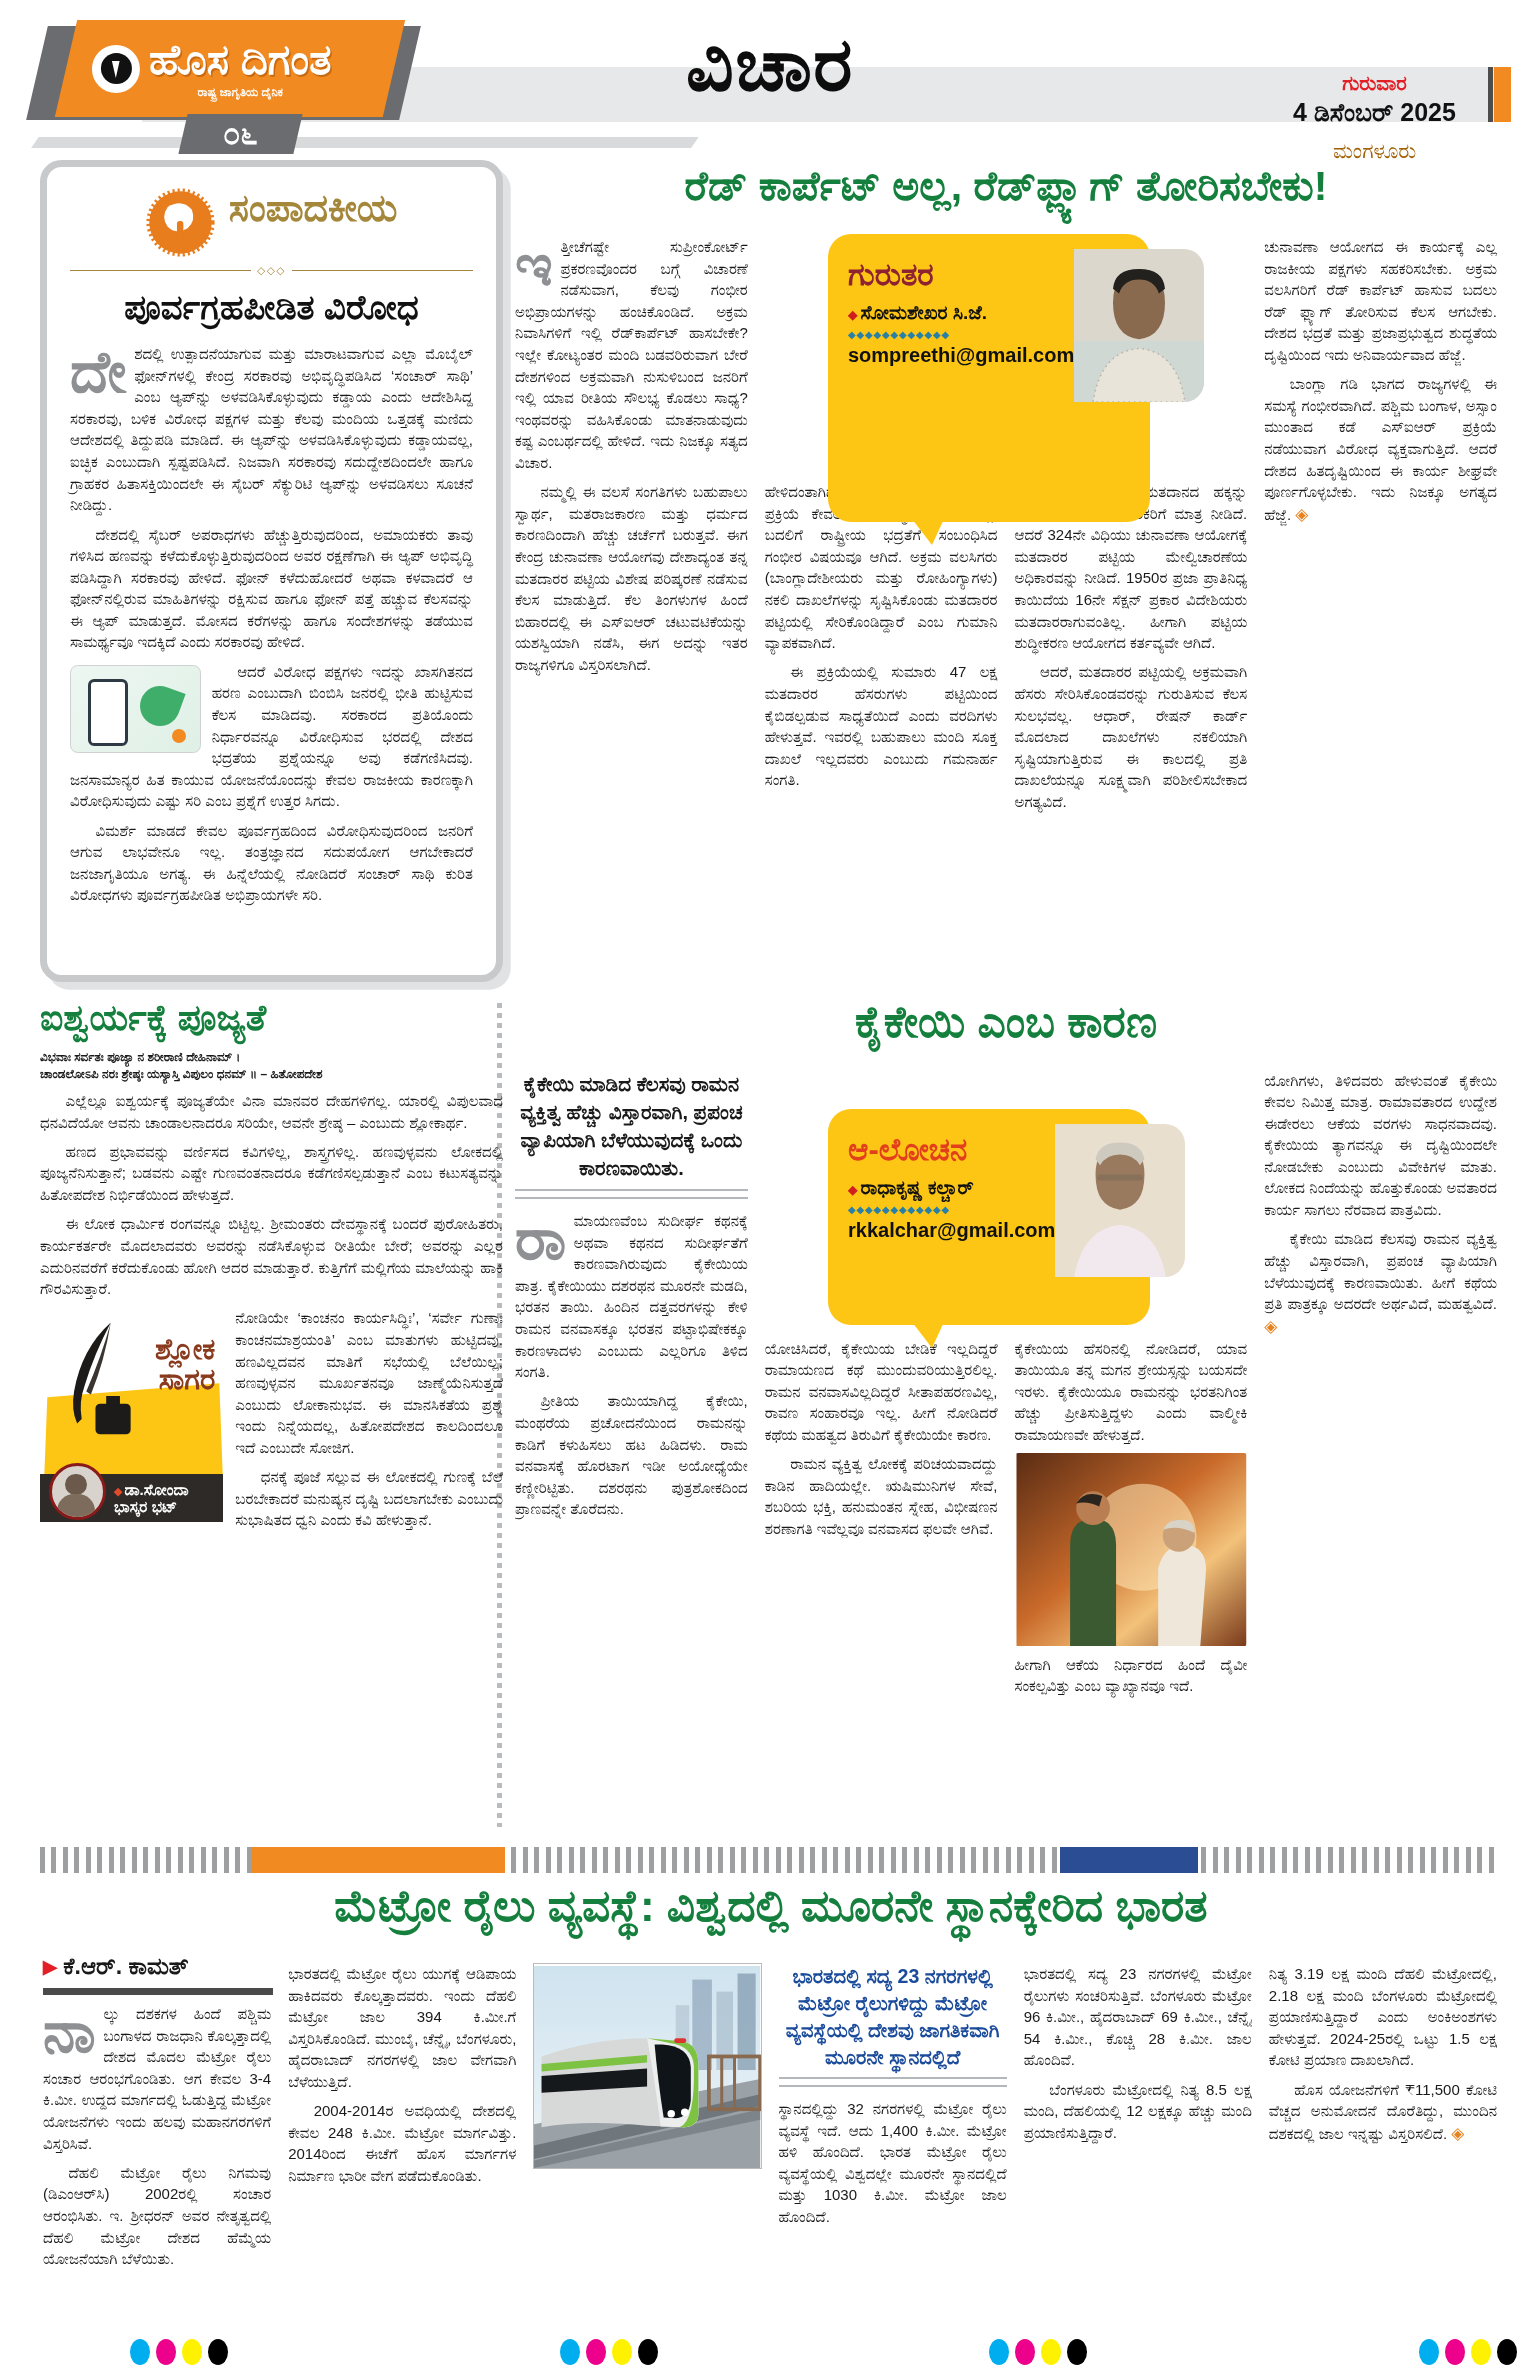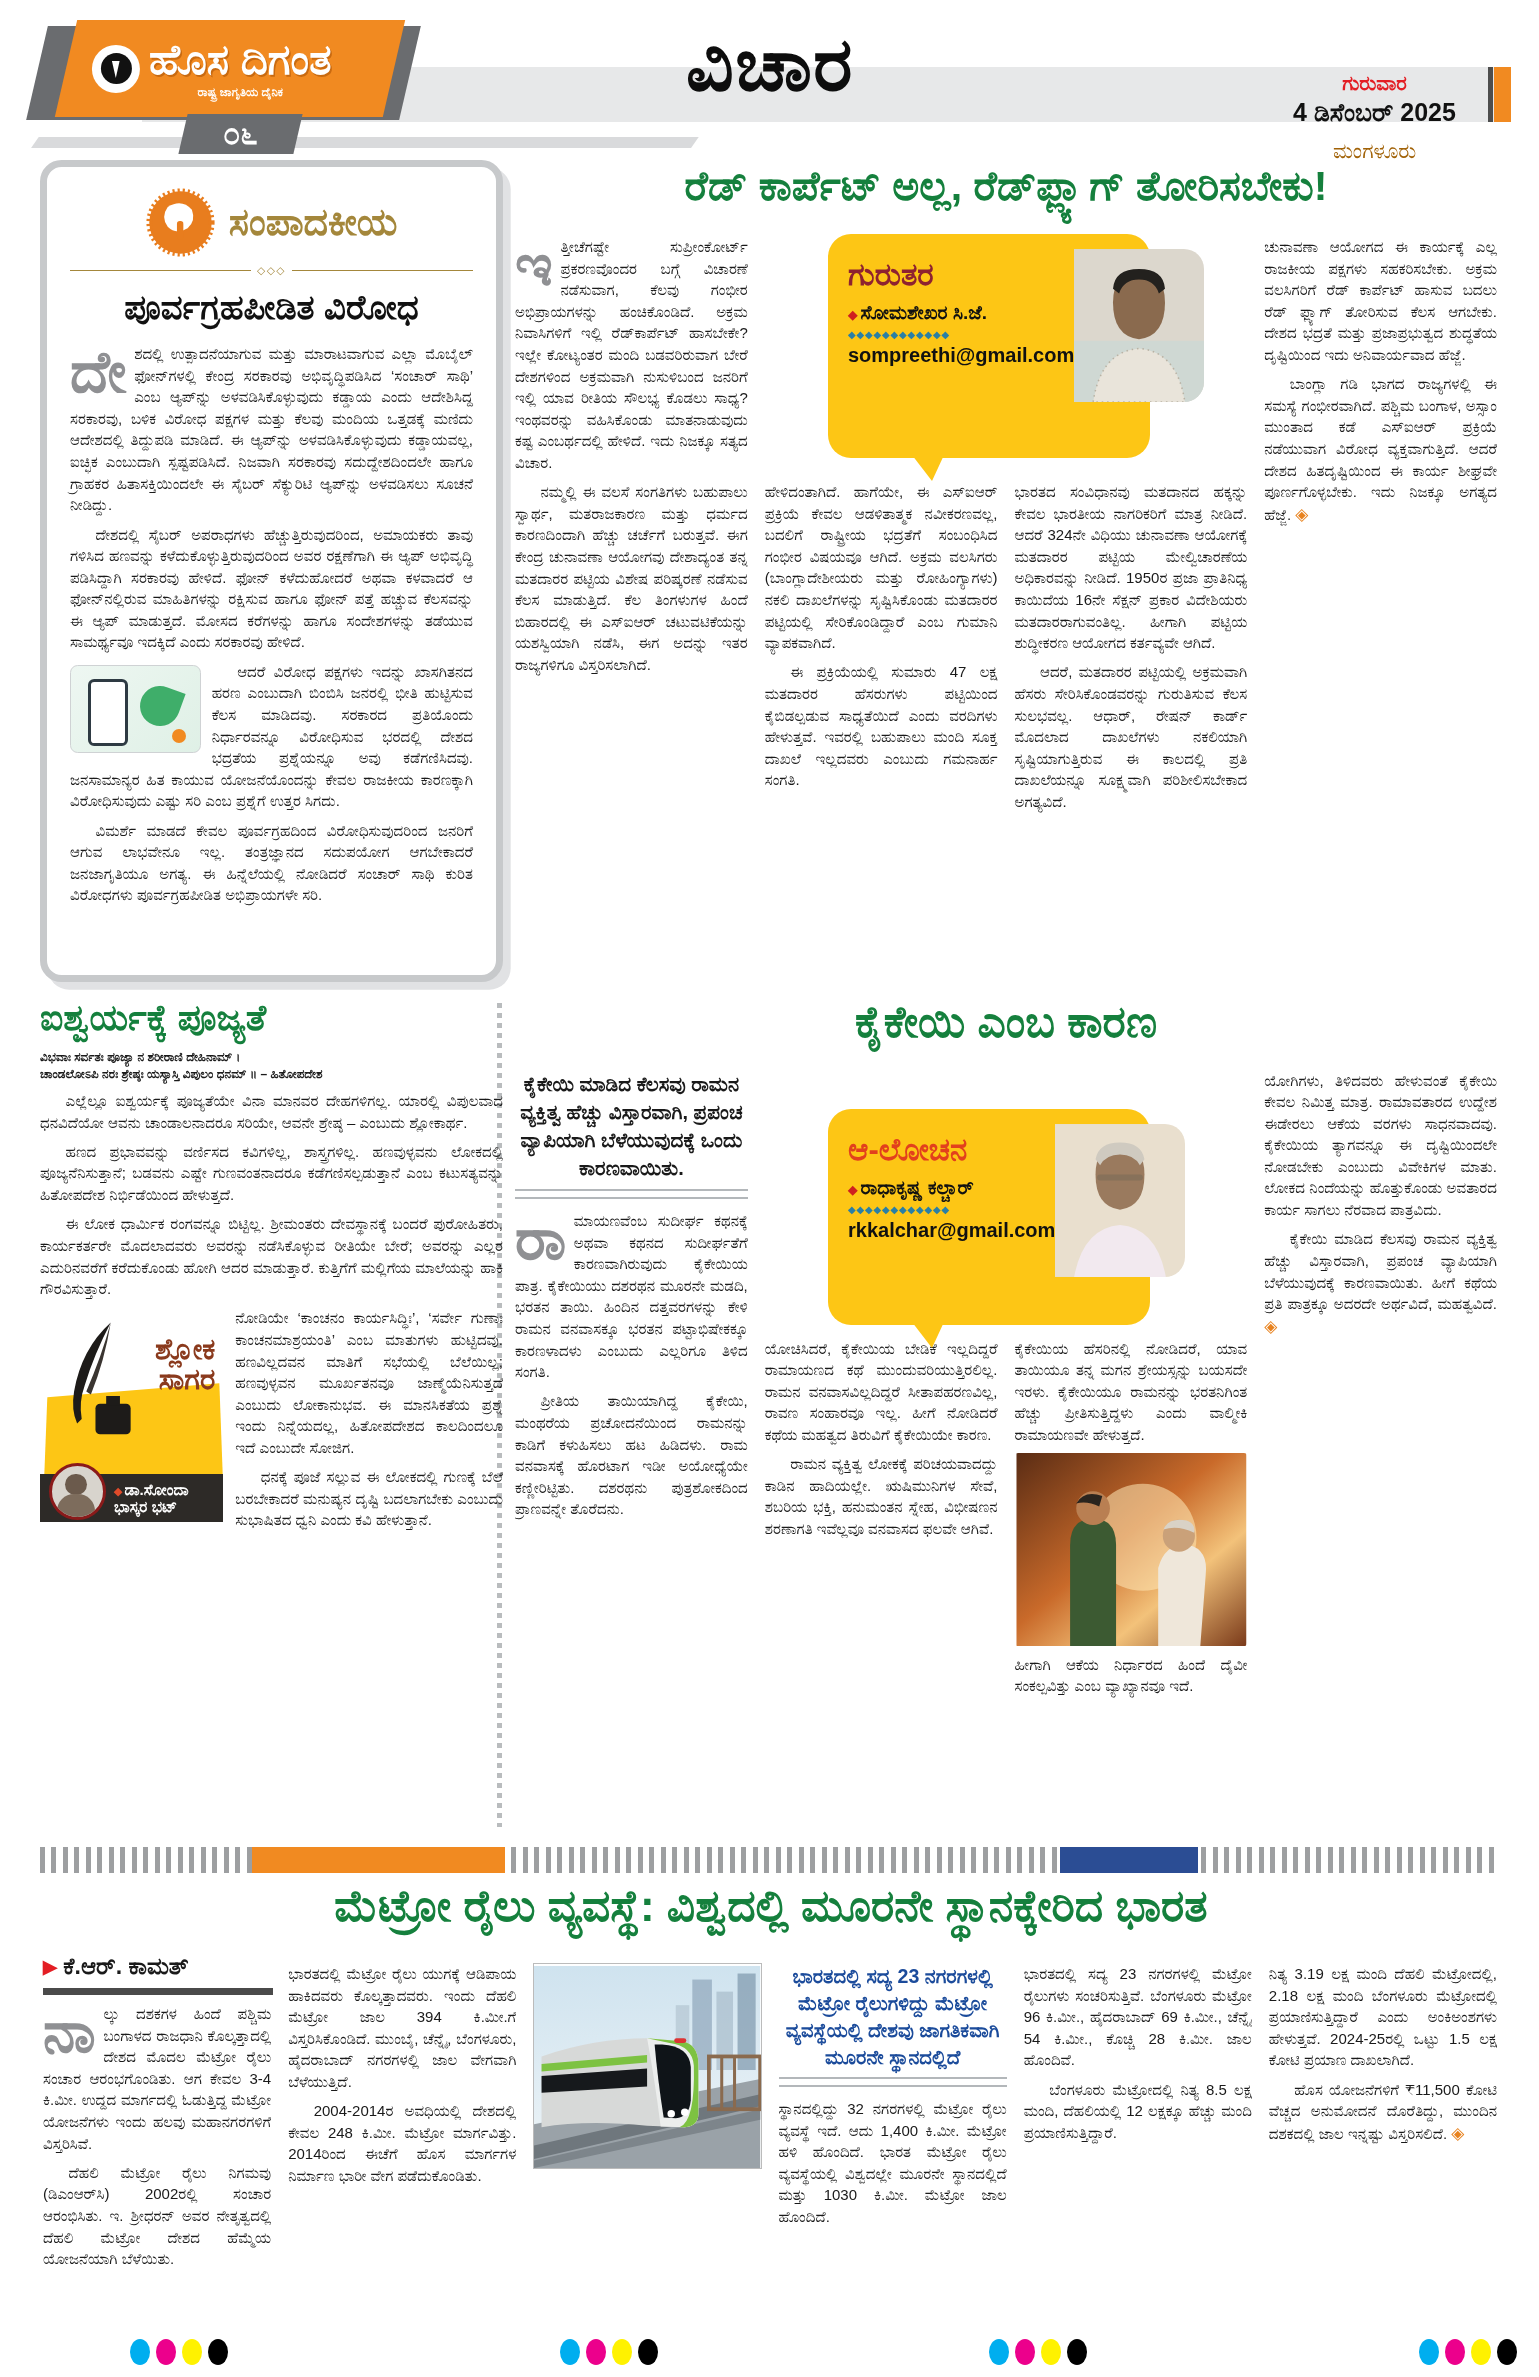--- a/index.html
+++ b/index.html
@@ -30,21 +30,21 @@
   .corner-bar:before{content:"";position:absolute;left:-6.1px;top:0;width:5.4px;height:55px;background:#4d4d4d;}
 
   
   .para{font-size:15px;line-height:1.44;text-align:justify;margin:0 0 7.7px;}
   .para.ind{text-indent:1.7em;}
   .dropcap{float:left;font-size:58px;line-height:.82;font-weight:bold;color:#8f9093;margin:4.6px 7.7px 0 0;}
   .endmark{color:#e8821e;font-size:17px;}
 
   
   .edit-box{position:absolute;left:40px;top:160px;width:463px;height:822px;border:7.7px solid #c7c9cb;border-radius:21.5px;background:#fff;box-shadow:7.7px 7.7px 0 #e1e2e4;box-sizing:border-box;padding:20px 23px;overflow:hidden;}
-  .edit-head{display:flex;align-items:center;justify-content:center;gap:12.3px;}
+  .edit-head{display:flex;justify-content:center;gap:12.3px;}
   .edit-logo{width:71px;height:71px;flex:0 0 auto;}
   .edit-title{color:#a4873b;font-size:38px;font-weight:bold;}
   .gold-rule{display:flex;align-items:center;justify-content:center;gap:6.1px;color:#a4873b;margin:6.1px 0 10.7px;}
   .gold-rule .ln{flex:1;height:1.5px;background:#a4873b;}
   .gold-rule .dm{font-size:10.7px;letter-spacing:1.5px;}
   .edit-headline{text-align:center;font-size:34px;font-weight:bold;color:#111;margin:3.1px 0 15.3px;}
   .edit-img{float:left;width:129px;height:86px;border:0.8px solid #cfd2d4;border-radius:7.7px;margin:4.6px 10.7px 4.6px 0;background:linear-gradient(135deg,#eef7f2,#dff0e6);position:relative;overflow:hidden;}
   .edit-img .phone{position:absolute;left:17px;top:12.3px;width:34px;height:61px;border:3.1px solid #2e3a43;border-radius:6.1px;background:#fff;}
   .edit-img .leaf{position:absolute;right:20px;top:20px;width:40px;height:40px;border-radius:50% 0 50% 50%;background:#3fae6a;transform:rotate(20deg);}
   .edit-img .dotc{position:absolute;right:14px;bottom:9.2px;width:14px;height:14px;border-radius:50%;background:#f18a21;}
@@ -163,21 +163,21 @@
       <span class="leaf"></span>
       <span class="dotc"></span>
     </div>
     <p class="para ind">ಆದರೆ ವಿರೋಧ ಪಕ್ಷಗಳು ಇದನ್ನು ಖಾಸಗಿತನದ ಹರಣ ಎಂಬುದಾಗಿ ಬಿಂಬಿಸಿ ಜನರಲ್ಲಿ ಭೀತಿ ಹುಟ್ಟಿಸುವ ಕೆಲಸ ಮಾಡಿದವು. ಸರಕಾರದ ಪ್ರತಿಯೊಂದು ನಿರ್ಧಾರವನ್ನೂ ವಿರೋಧಿಸುವ ಭರದಲ್ಲಿ ದೇಶದ ಭದ್ರತೆಯ ಪ್ರಶ್ನೆಯನ್ನೂ ಅವು ಕಡೆಗಣಿಸಿದವು. ಜನಸಾಮಾನ್ಯರ ಹಿತ ಕಾಯುವ ಯೋಜನೆಯೊಂದನ್ನು ಕೇವಲ ರಾಜಕೀಯ ಕಾರಣಕ್ಕಾಗಿ ವಿರೋಧಿಸುವುದು ಎಷ್ಟು ಸರಿ ಎಂಬ ಪ್ರಶ್ನೆಗೆ ಉತ್ತರ ಸಿಗದು.</p>
     <p class="para ind">ವಿಮರ್ಶೆ ಮಾಡದೆ ಕೇವಲ ಪೂರ್ವಗ್ರಹದಿಂದ ವಿರೋಧಿಸುವುದರಿಂದ ಜನರಿಗೆ ಆಗುವ ಲಾಭವೇನೂ ಇಲ್ಲ. ತಂತ್ರಜ್ಞಾನದ ಸದುಪಯೋಗ ಆಗಬೇಕಾದರೆ ಜನಜಾಗೃತಿಯೂ ಅಗತ್ಯ. ಈ ಹಿನ್ನೆಲೆಯಲ್ಲಿ ನೋಡಿದರೆ ಸಂಚಾರ್ ಸಾಥಿ ಕುರಿತ ವಿರೋಧಗಳು ಪೂರ್ವಗ್ರಹಪೀಡಿತ ಅಭಿಪ್ರಾಯಗಳೇ ಸರಿ.</p>
   </div>
 
   <div style="position:absolute;left:515px;top:163px;width:982px;height:818px;">
     <div class="art-headline" style="font-size:41px;">ರೆಡ್ ಕಾರ್ಪೆಟ್ ಅಲ್ಲ, ರೆಡ್‌ಫ್ಲ್ಯಾಗ್ ತೋರಿಸಬೇಕು!</div>
 
-    <div class="bubble" style="left:313px;top:71px;width:322px;height:224px;">
+    <div class="bubble" style="left:313px;top:71px;width:322px;height:288px;">
       <div class="bub-left">
         <div class="bub-title" style="color:#8e2230;">ಗುರುತರ</div>
         <div class="bub-author"><span class="rd">◆</span><span>ಸೋಮಶೇಖರ ಸಿ.ಜೆ.</span></div>
         <div class="bub-diam">◆◆◆◆◆◆◆◆◆◆◆◆</div>
         <div class="bub-email">sompreethi@gmail.com</div>
       </div>
       <div class="bub-photo">
         <svg viewBox="0 0 170 200" width="130" height="153">
           <rect width="170" height="200" fill="#dcd7cd"></rect>
           <rect y="120" width="170" height="80" fill="#cfd8d3"></rect>

